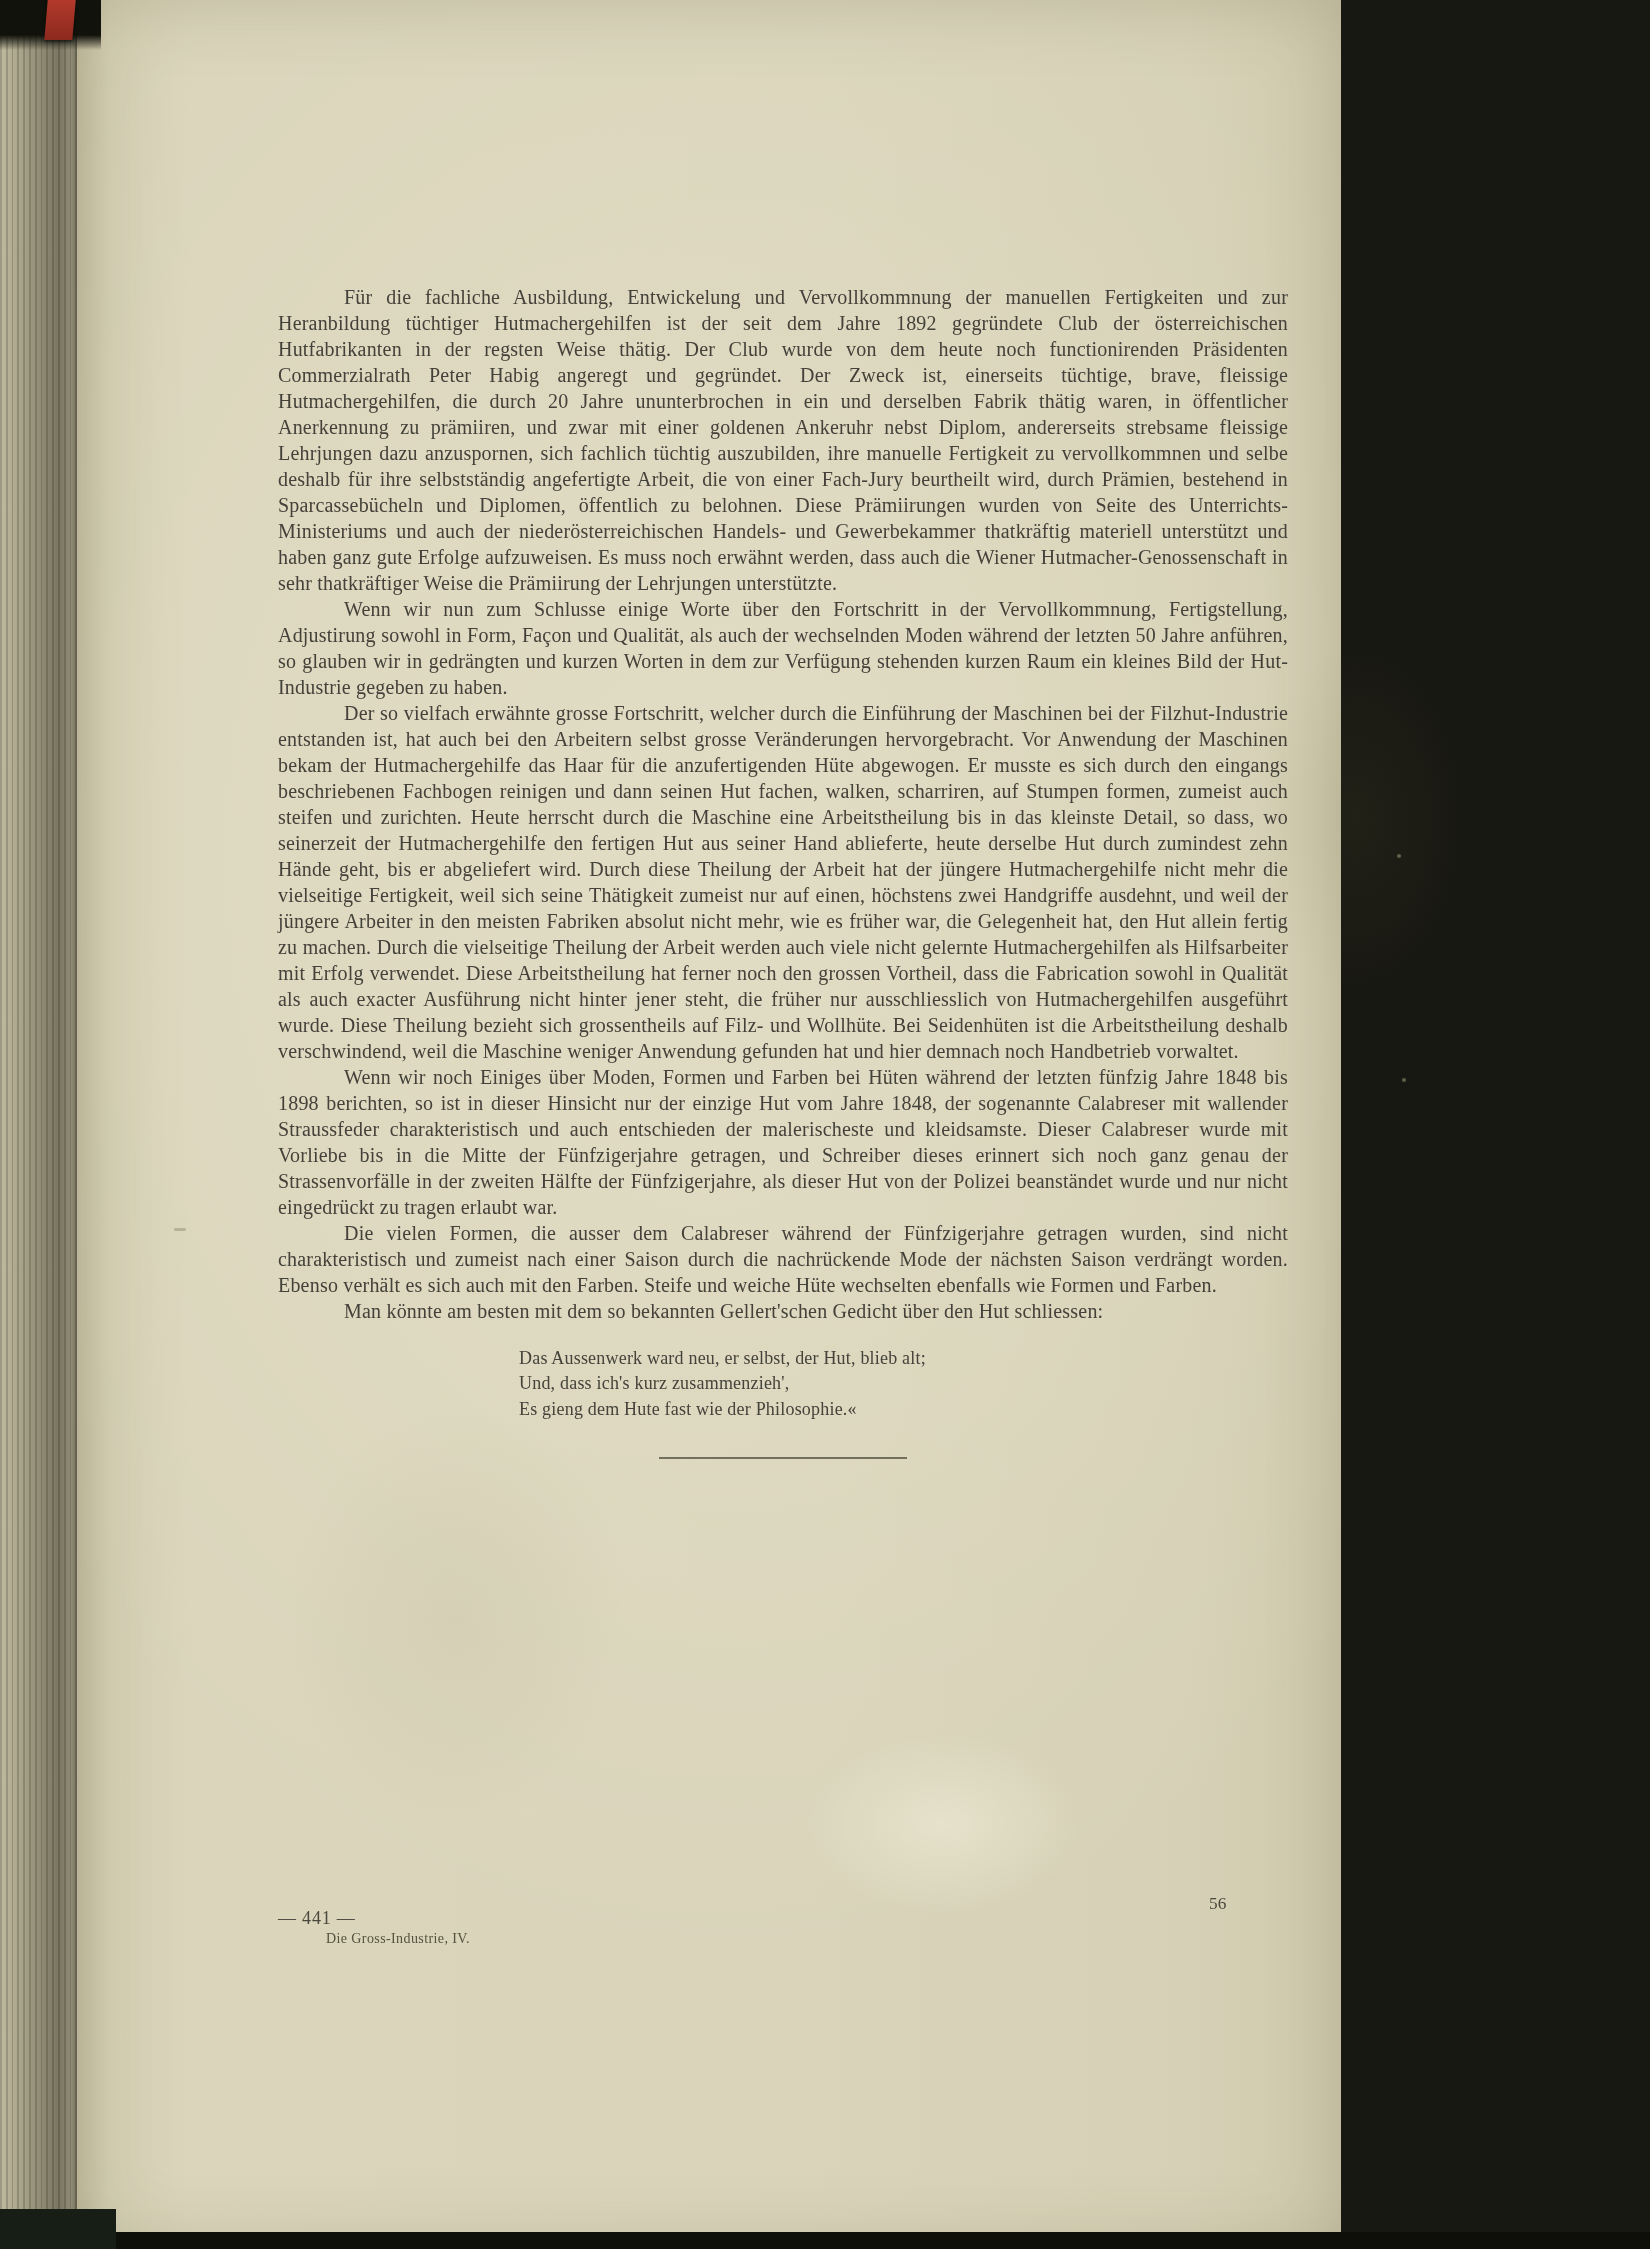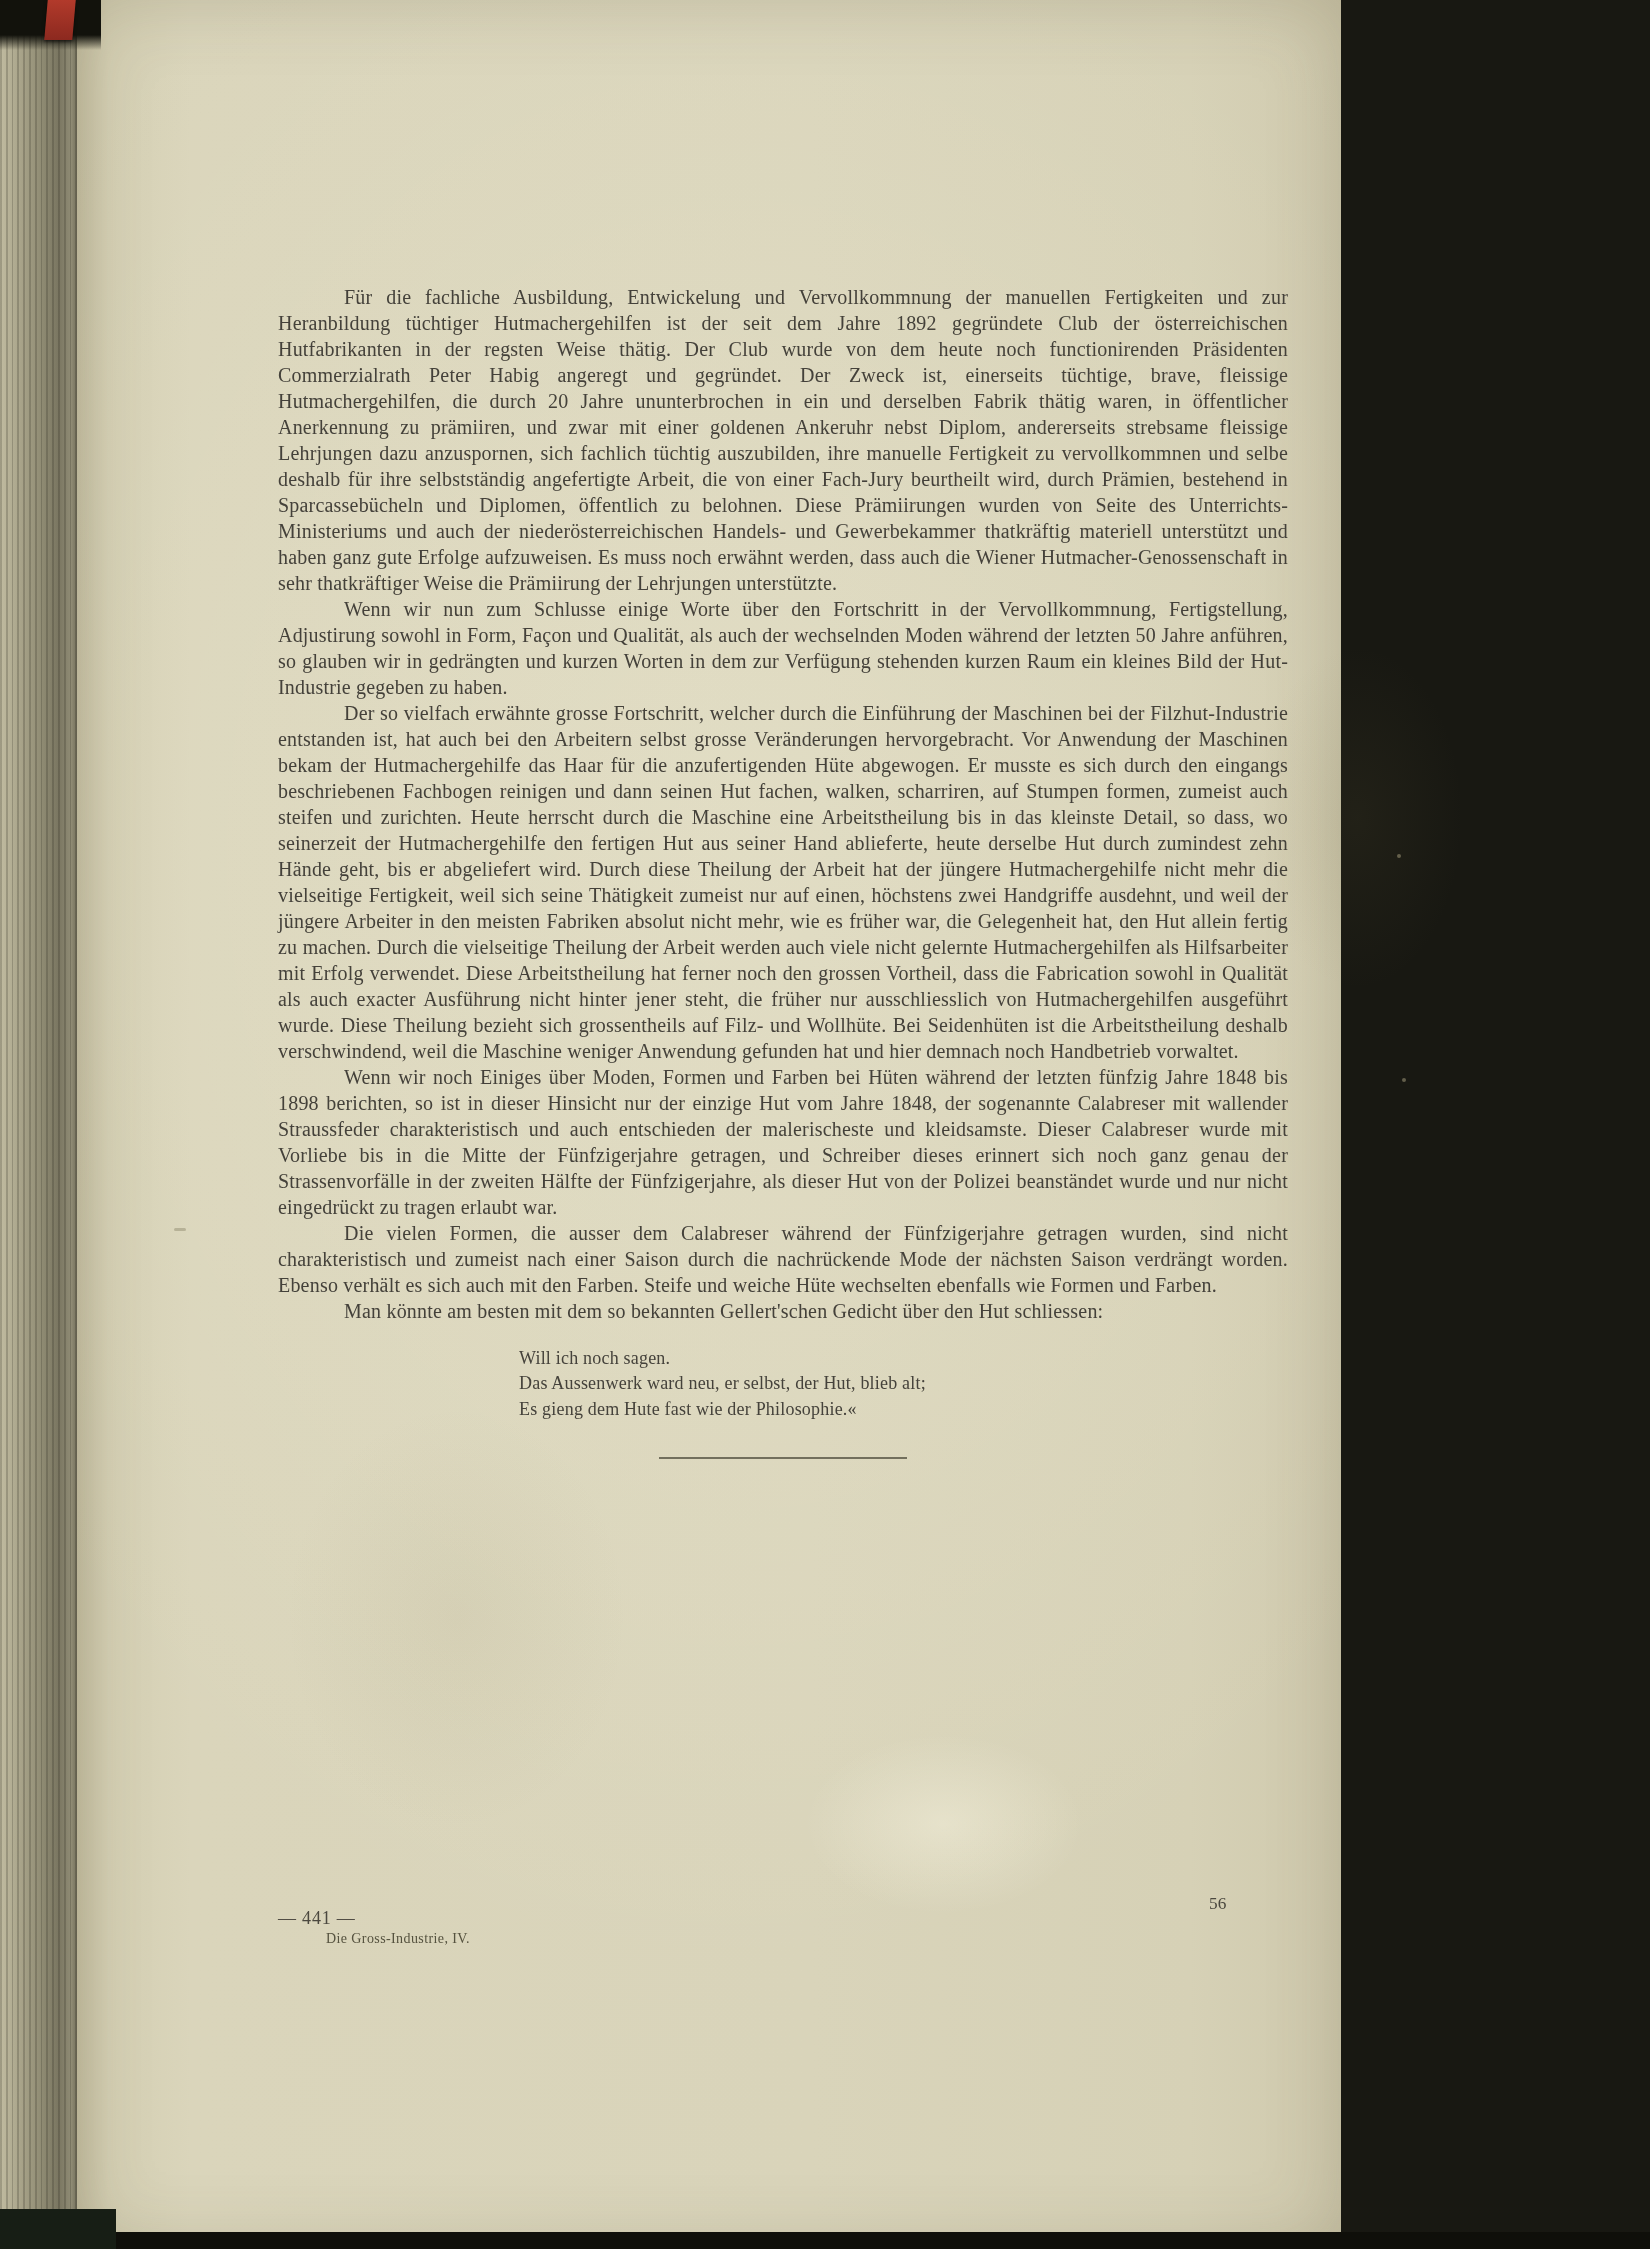--- a/index.html
+++ b/index.html
@@ -84,22 +84,22 @@
 
     <div class="text-block">
       <p>Für die fachliche Ausbildung, Entwickelung und Vervollkommnung der manuellen Fertigkeiten und zur Heranbildung tüchtiger Hutmachergehilfen ist der seit dem Jahre 1892 gegründete Club der österreichischen Hutfabrikanten in der regsten Weise thätig. Der Club wurde von dem heute noch functionirenden Präsidenten Commerzialrath Peter Habig angeregt und gegründet. Der Zweck ist, einerseits tüchtige, brave, fleissige Hutmachergehilfen, die durch 20 Jahre ununterbrochen in ein und derselben Fabrik thätig waren, in öffentlicher Anerkennung zu prämiiren, und zwar mit einer goldenen Ankeruhr nebst Diplom, andererseits strebsame fleissige Lehrjungen dazu anzuspornen, sich fachlich tüchtig auszubilden, ihre manuelle Fertigkeit zu vervollkommnen und selbe deshalb für ihre selbstständig angefertigte Arbeit, die von einer Fach-Jury beurtheilt wird, durch Prämien, bestehend in Sparcassebücheln und Diplomen, öffentlich zu belohnen. Diese Prämiirungen wurden von Seite des Unterrichts-Ministeriums und auch der niederösterreichischen Handels- und Gewerbekammer thatkräftig materiell unterstützt und haben ganz gute Erfolge aufzuweisen. Es muss noch erwähnt werden, dass auch die Wiener Hutmacher-Genossenschaft in sehr thatkräftiger Weise die Prämiirung der Lehrjungen unterstützte.</p>
       <p>Wenn wir nun zum Schlusse einige Worte über den Fortschritt in der Vervollkommnung, Fertigstellung, Adjustirung sowohl in Form, Façon und Qualität, als auch der wechselnden Moden während der letzten 50 Jahre anführen, so glauben wir in gedrängten und kurzen Worten in dem zur Verfügung stehenden kurzen Raum ein kleines Bild der Hut-Industrie gegeben zu haben.</p>
       <p>Der so vielfach erwähnte grosse Fortschritt, welcher durch die Einführung der Maschinen bei der Filzhut-Industrie entstanden ist, hat auch bei den Arbeitern selbst grosse Veränderungen hervorgebracht. Vor Anwendung der Maschinen bekam der Hutmachergehilfe das Haar für die anzufertigenden Hüte abgewogen. Er musste es sich durch den eingangs beschriebenen Fachbogen reinigen und dann seinen Hut fachen, walken, scharriren, auf Stumpen formen, zumeist auch steifen und zurichten. Heute herrscht durch die Maschine eine Arbeitstheilung bis in das kleinste Detail, so dass, wo seinerzeit der Hutmachergehilfe den fertigen Hut aus seiner Hand ablieferte, heute derselbe Hut durch zumindest zehn Hände geht, bis er abgeliefert wird. Durch diese Theilung der Arbeit hat der jüngere Hutmachergehilfe nicht mehr die vielseitige Fertigkeit, weil sich seine Thätigkeit zumeist nur auf einen, höchstens zwei Handgriffe ausdehnt, und weil der jüngere Arbeiter in den meisten Fabriken absolut nicht mehr, wie es früher war, die Gelegenheit hat, den Hut allein fertig zu machen. Durch die vielseitige Theilung der Arbeit werden auch viele nicht gelernte Hutmachergehilfen als Hilfsarbeiter mit Erfolg verwendet. Diese Arbeitstheilung hat ferner noch den grossen Vortheil, dass die Fabrication sowohl in Qualität als auch exacter Ausführung nicht hinter jener steht, die früher nur ausschliesslich von Hutmachergehilfen ausgeführt wurde. Diese Theilung bezieht sich grossentheils auf Filz- und Wollhüte. Bei Seidenhüten ist die Arbeitstheilung deshalb verschwindend, weil die Maschine weniger Anwendung gefunden hat und hier demnach noch Handbetrieb vorwaltet.</p>
       <p>Wenn wir noch Einiges über Moden, Formen und Farben bei Hüten während der letzten fünfzig Jahre 1848 bis 1898 berichten, so ist in dieser Hinsicht nur der einzige Hut vom Jahre 1848, der sogenannte Calabreser mit wallender Straussfeder charakteristisch und auch entschieden der malerischeste und kleidsamste. Dieser Calabreser wurde mit Vorliebe bis in die Mitte der Fünfzigerjahre getragen, und Schreiber dieses erinnert sich noch ganz genau der Strassenvorfälle in der zweiten Hälfte der Fünfzigerjahre, als dieser Hut von der Polizei beanständet wurde und nur nicht eingedrückt zu tragen erlaubt war.</p>
       <p>Die vielen Formen, die ausser dem Calabreser während der Fünfzigerjahre getragen wurden, sind nicht charakteristisch und zumeist nach einer Saison durch die nachrückende Mode der nächsten Saison verdrängt worden. Ebenso verhält es sich auch mit den Farben. Steife und weiche Hüte wechselten ebenfalls wie Formen und Farben.</p>
       <p>Man könnte am besten mit dem so bekannten Gellert'schen Gedicht über den Hut schliessen:</p>
 
       <div class="poem">
-        <div class="poem-line">Will ich noch sagen.</div>
         <div class="poem-line">Das Aussenwerk ward neu, er selbst, der Hut, blieb alt;</div>
+        <div class="poem-line">Und, dass ich's kurz zusammenzieh',</div>
         <div class="poem-line">Es gieng dem Hute fast wie der Philosophie.«</div>
       </div>
 
       <div class="divider"></div>
     </div>
 
     <div class="footer-series">Die Gross-Industrie, IV.</div>
     <div class="footer-page">— 441 —</div>
     <div class="footer-sig">56</div>
   </div>

